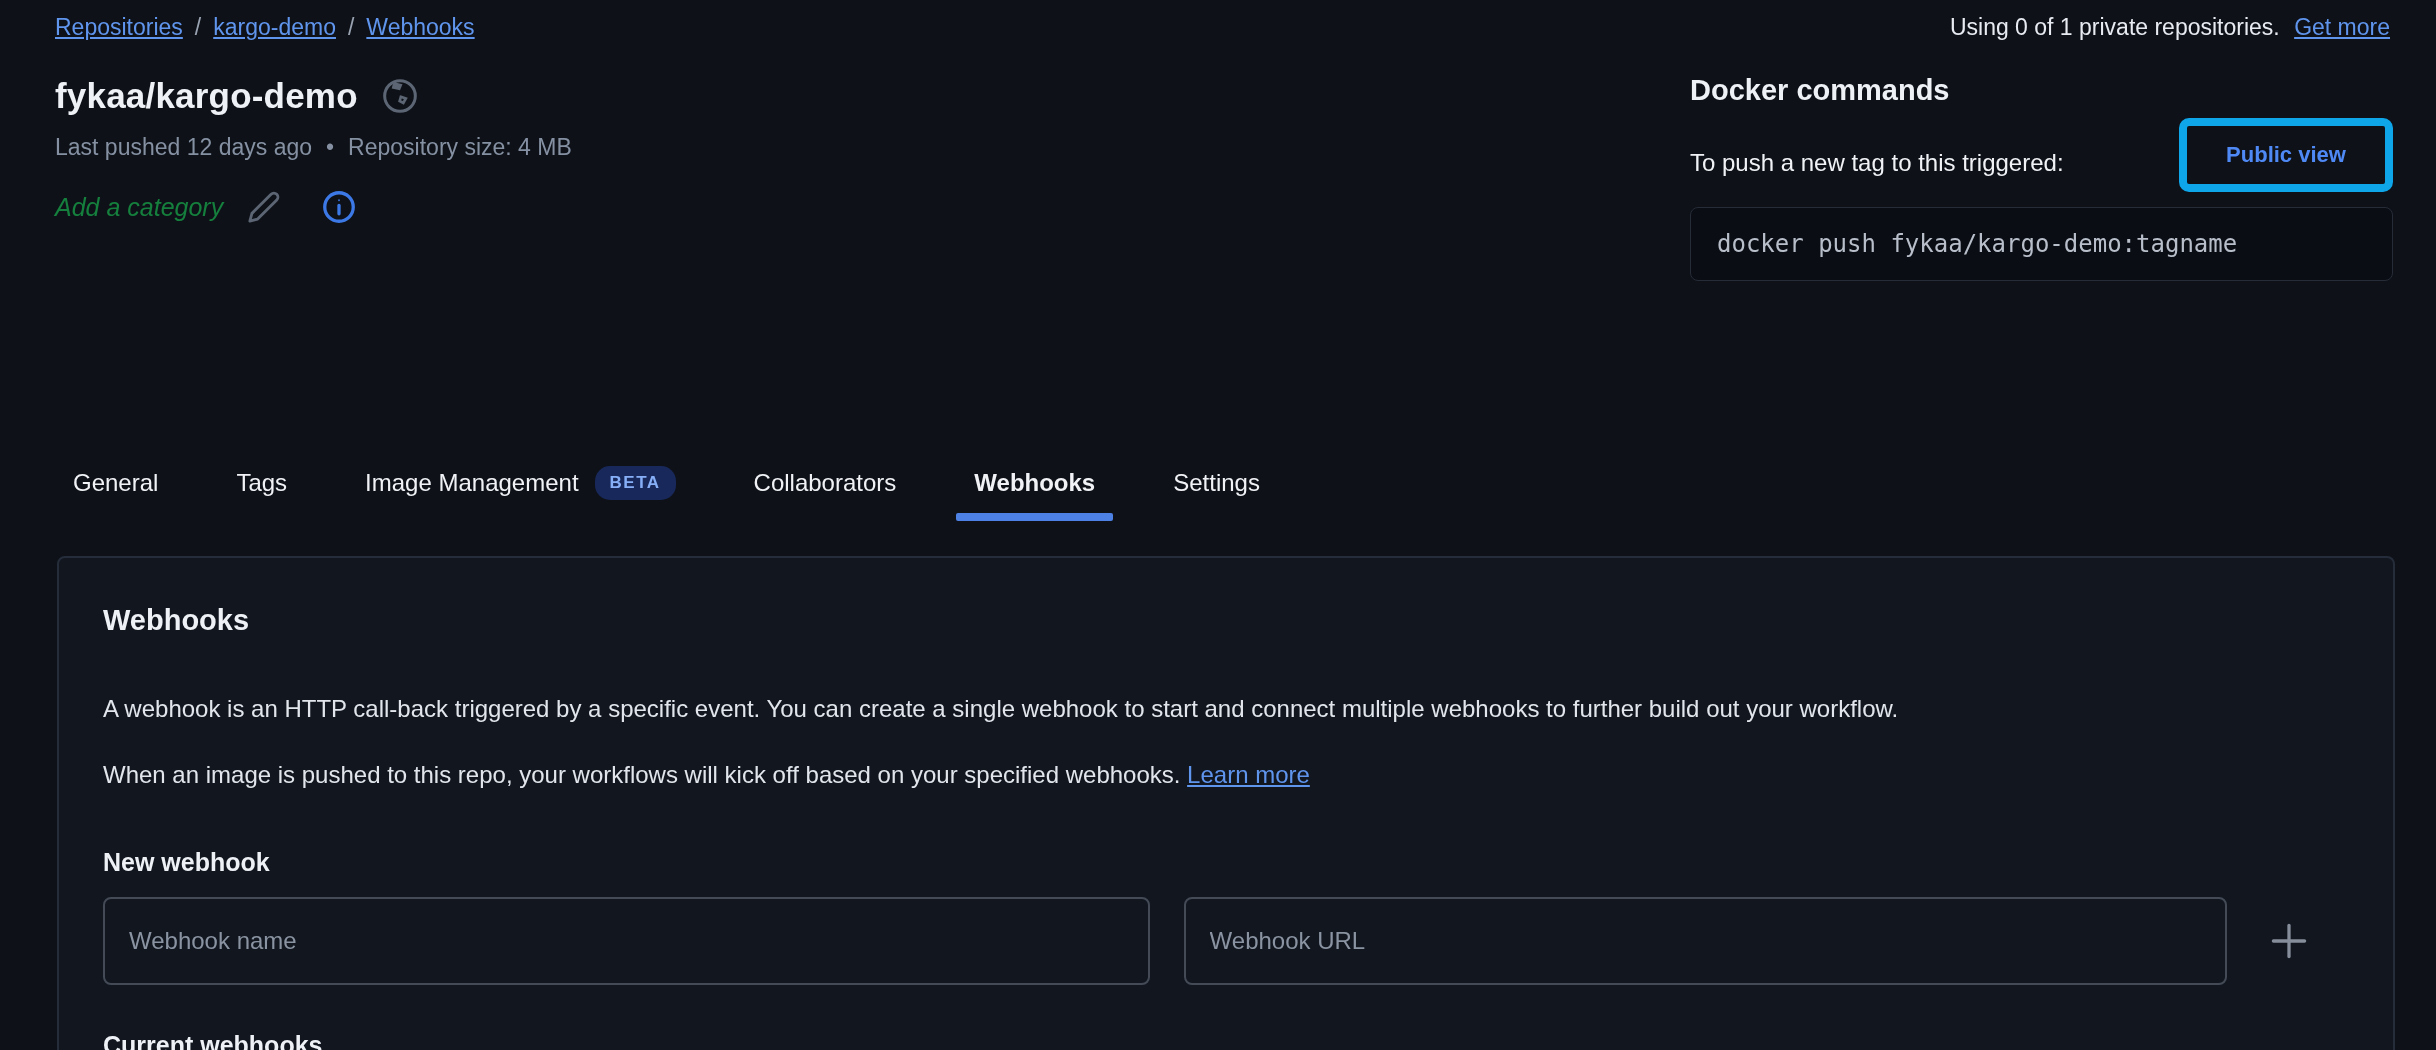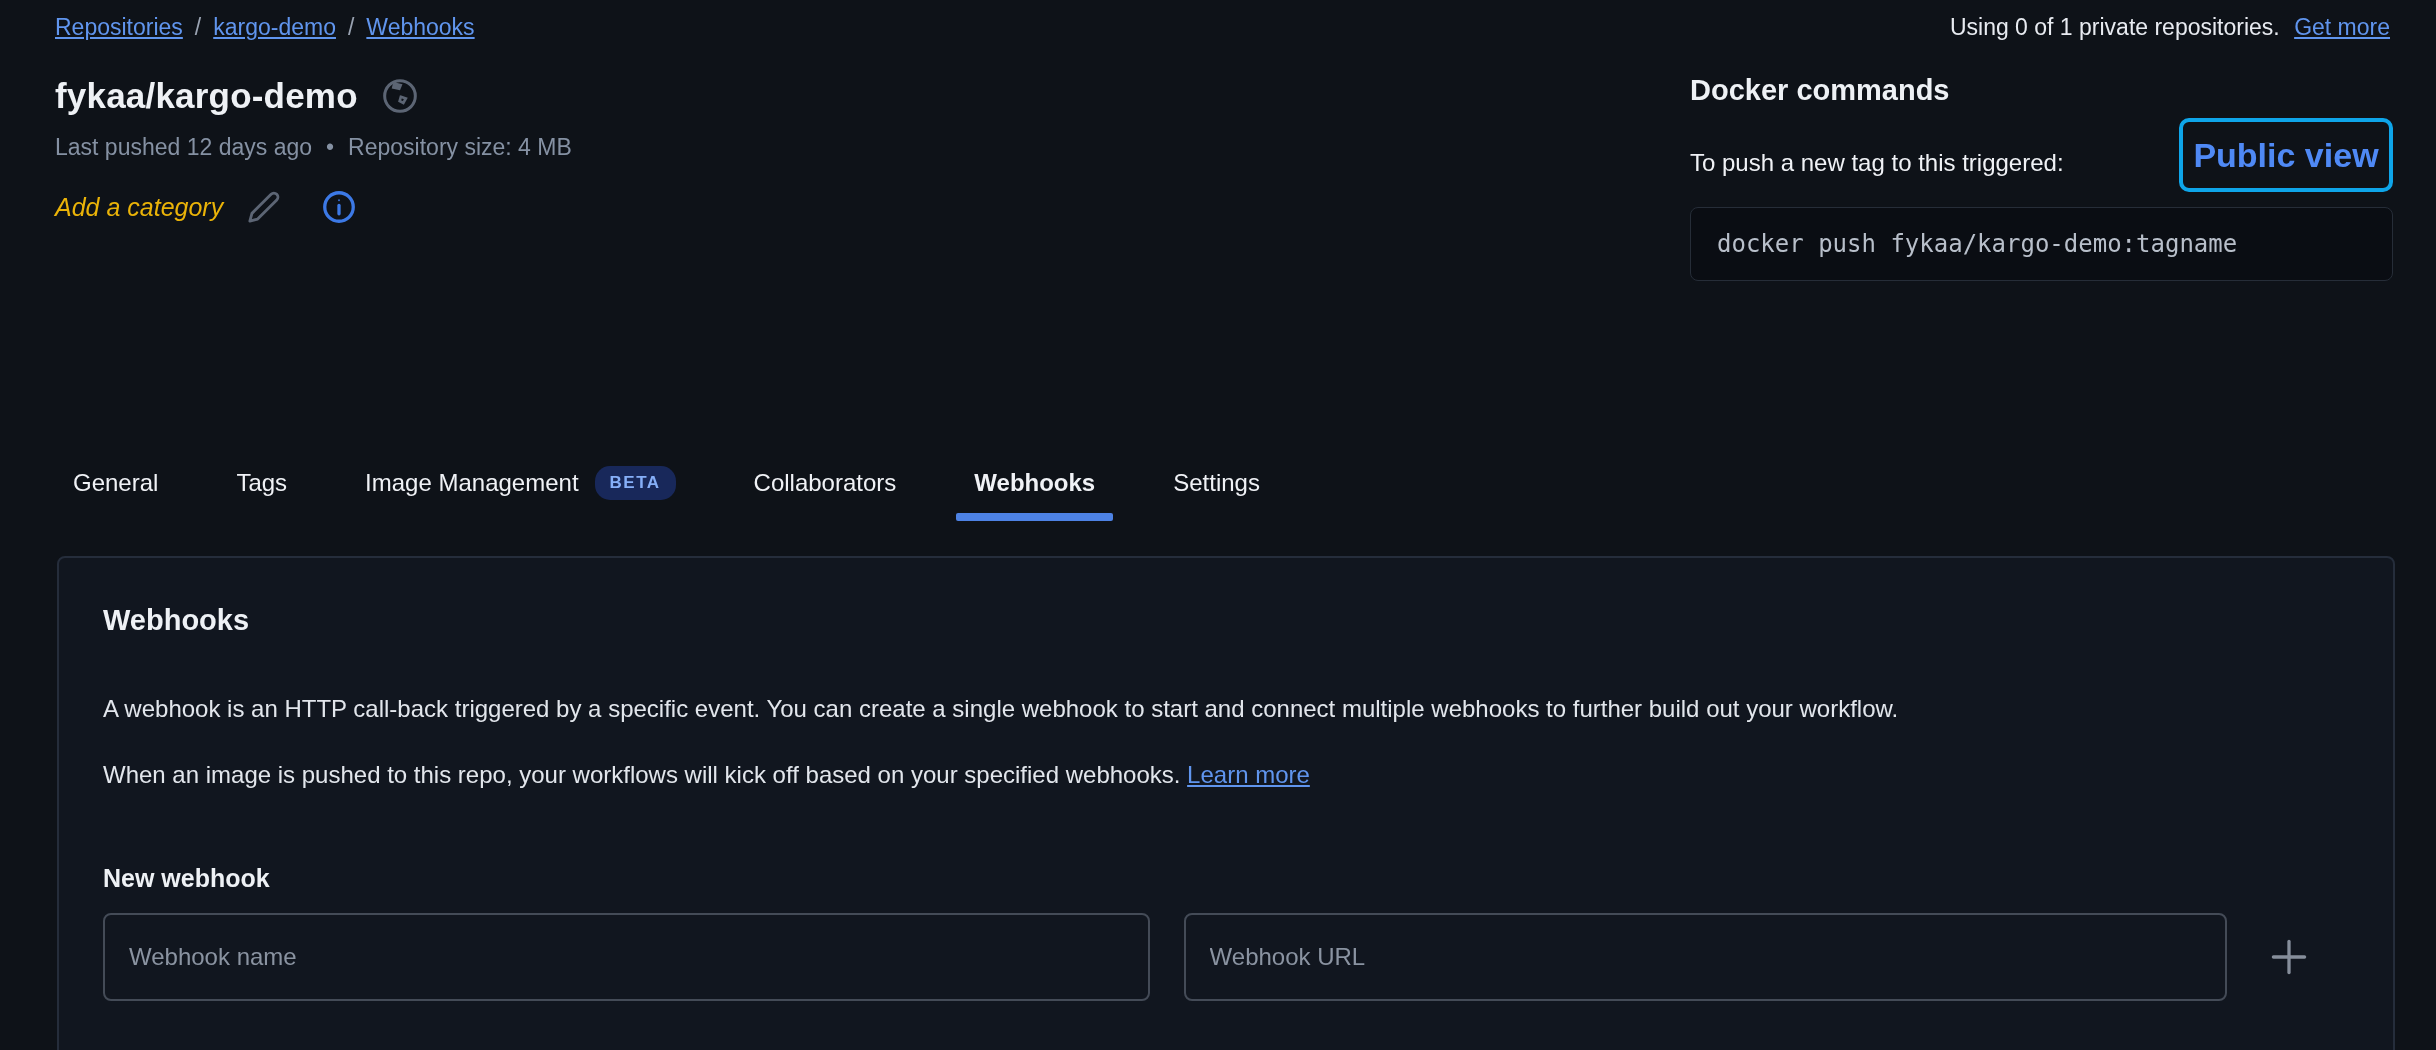--- a/index.html
+++ b/index.html
@@ -24,33 +24,33 @@
   .usage { font-size: 23px; color: #e8ebf1; }
   .usage a { margin-left: 8px; }
 
   
   .repo-header { position: absolute; top: 74px; left: 55px; width: 1500px; }
   .repo-title-row { display: flex; align-items: center; gap: 20px; }
   .repo-title { font-size: 35px; font-weight: 700; letter-spacing: 0.2px; }
   .repo-meta { margin-top: 16px; font-size: 23px; color: #8591a3; display: flex; gap: 14px; align-items: center; }
   .repo-desc-row { margin-top: 40px; display: flex; align-items: center; gap: 22px; font-size: 25px; }
   .repo-cat-row { margin-top: 26px; display: flex; align-items: center; gap: 22px; font-size: 25px; }
-  .cat-placeholder { font-style: italic; color: #eab308; }
+  .cat-placeholder { font-style: italic; color: #15803d; }
   .icon-btn { background: none; border: none; cursor: pointer; display: inline-flex; align-items: center; padding: 2px; }
 
   
   .docker-panel { position: absolute; top: 74px; left: 1690px; width: 703px; }
   .docker-heading { font-size: 29px; font-weight: 700; }
   .docker-instruction { margin-top: 42px; font-size: 24px; color: #f0f2f6; }
   .public-view-btn {
     position: absolute; top: 44px; right: 0;
     width: 214px; height: 74px;
     background: transparent;
-    border: 4px solid #0ea5e9; border-radius: 10px;
-    color: #4f89f5; font-size: 34px; font-weight: 700;
+    border: 8px solid #0ea5e9; border-radius: 10px;
+    color: #4f89f5; font-size: 22px; font-weight: 700;
     font-family: "Liberation Sans", sans-serif;
     cursor: pointer;
   }
   .code-block {
     margin-top: 30px; height: 74px;
     background: #0a0d13; border: 1px solid #262d38; border-radius: 8px;
     display: flex; align-items: center; padding: 18px 26px;
     font-family: "DejaVu Sans Mono", monospace;
     font-size: 24px; color: #b8bfca;
     white-space: nowrap;
@@ -80,21 +80,21 @@
   .card {
     position: absolute; top: 556px; left: 57px;
     width: 2338px; height: 620px;
     background: #11161f;
     border: 2px solid #252d3b; border-radius: 8px;
     padding: 46px 44px;
   }
   .card h2 { font-size: 29px; font-weight: 700; }
   .card p { margin-top: 34px; font-size: 24px; color: #e2e6ec; line-height: 1.35; }
   .card p:first-of-type { margin-top: 56px; }
-  .section-heading { margin-top: 72px; font-size: 25px; font-weight: 700; }
+  .section-heading { margin-top: 56px; font-size: 25px; font-weight: 700; }
   .new-webhook-row { margin-top: 20px; display: flex; align-items: center; }
   .wh-input {
     height: 88px; border: 2px solid #444b57; border-radius: 8px;
     background: transparent; color: #eef1f5;
     font-size: 24px; font-family: "Liberation Sans", sans-serif;
     padding: 0 24px; outline: none;
   }
   .wh-input::placeholder { color: #8a93a1; }
   .wh-name { width: 1048px; }
   .wh-url { width: 1045px; margin-left: 34px; }

